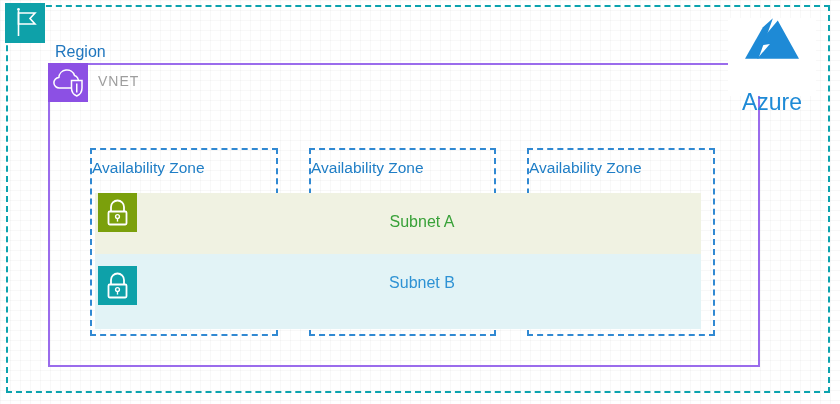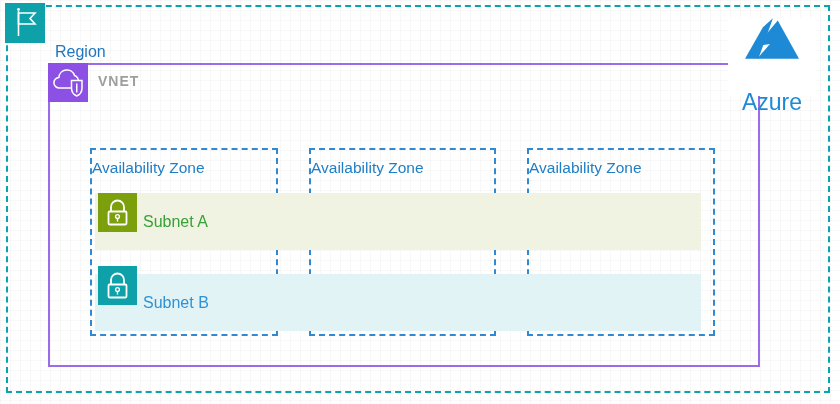--- a/index.html
+++ b/index.html
@@ -22,42 +22,42 @@
     position:absolute;left:55px;top:13px;z-index:5;
     font-size:16px;color:#1F76BE;white-space:nowrap;margin-top:30px;
   }
   .vnet-box{
     position:absolute;left:48px;top:63px;width:712px;height:304px;
     border:2px solid #9A6CEC;z-index:1;
   }
   .vnet-badge{left:48px;top:63px;width:40px;height:39px;background:#8C50E4;}
   .vnet-label{
     position:absolute;left:98px;top:73px;z-index:5;
-    font-size:14px;font-weight:bold;letter-spacing:1px;color:#9E9E9E;white-space:nowrap;
+    font-size:14px;font-weight:normal;letter-spacing:1px;color:#9E9E9E;white-space:nowrap;
   }
   .azure-logo{
     position:absolute;left:728px;top:18px;width:88px;height:78px;background:#fff;z-index:6;
     display:flex;flex-direction:column;align-items:center;justify-content:flex-start;gap:31px;
   }
   .azure-label{font-size:23px;color:#1E8AD6;line-height:1;margin-top:1px;}
   .zone{
     position:absolute;top:148px;height:188px;border:2px dashed #3189D2;z-index:2;
   }
   .zone1{left:90px;width:188px;}
   .zone2{left:309px;width:187px;}
   .zone3{left:527px;width:188px;}
   .zone-label{
     text-align:left;padding-top:9px;font-size:15.5px;color:#1F7EC6;white-space:nowrap;
   }
   .band{
-    position:absolute;left:95px;width:606px;height:57px;z-index:3;
-    text-align:left;line-height:57px;font-size:16px;text-indent:48px;white-space:nowrap;
+    position:absolute;left:95px;width:606px;height:75px;z-index:3;
+    text-align:center;line-height:57px;font-size:16px;text-indent:48px;white-space:nowrap;
   }
   .band-a{top:193px;background:#F0F2E2;color:#38A138;}
-  .band-b{top:274px;background:#E2F3F6;color:#2E92D4;}
+  .band-b{top:254px;background:#E2F3F6;color:#2E92D4;}
   .lock-badge{width:39px;height:39px;z-index:4;}
   .lock-a{left:98px;top:193px;background:#7BA00C;}
   .lock-b{left:98px;top:266px;background:#0EA1A9;}
   svg{display:block;}
 </style>
 </head>
 <body>
 
 <div class="canvas">
 

